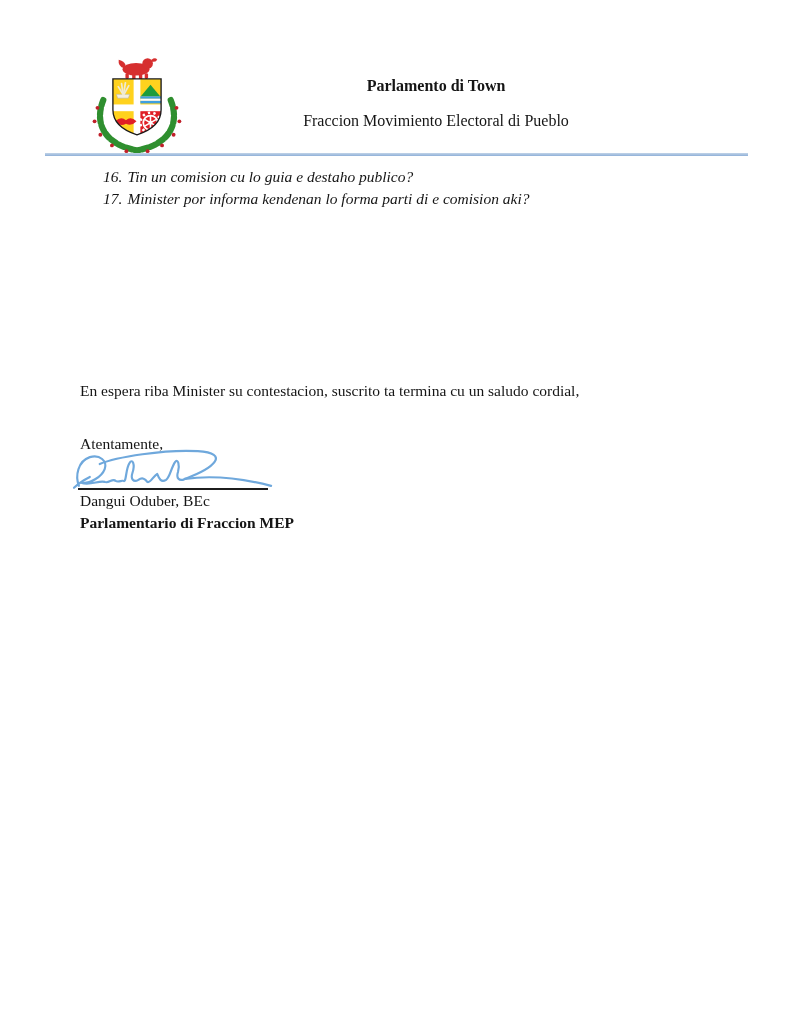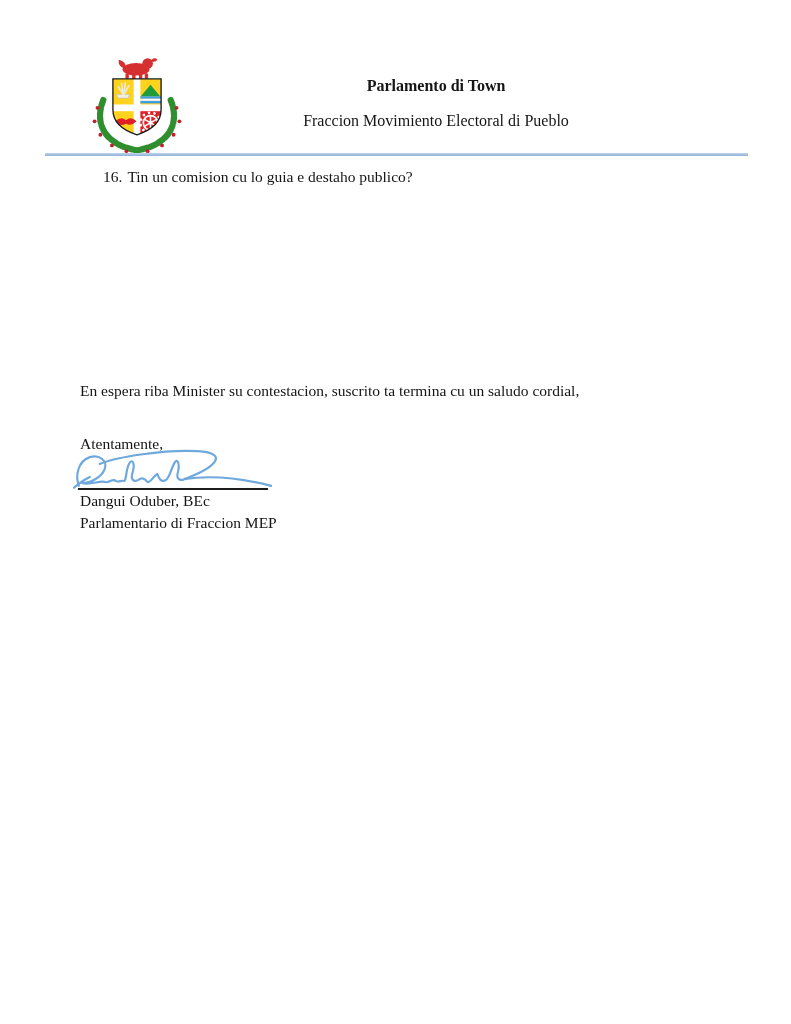--- a/index.html
+++ b/index.html
@@ -21,42 +21,42 @@
     left:45px;top:153px;width:703px;height:3px;
     background:linear-gradient(#c2d4e8,#8fb0d8);
   }
   .qlist{
     left:103px;top:166px;width:607px;
     font-size:15.5px;line-height:22px;
     list-style:none;margin:0;padding:0;
   }
   .qlist li{
     padding-left:18px;text-indent:-18px;
-    text-align:justify;text-justify:inter-word;
+    text-align:justify;text-justify:inter-word;font-style:italic;
   }
   .qnum{padding-right:5px;}
   .closing-par{
     left:80px;top:380px;width:645px;
     font-size:15.5px;line-height:22px;
   }
   .salutation{
     left:80px;top:433px;width:400px;
     font-size:15.5px;line-height:22px;
   }
   .sig-svg{left:72px;top:446px;width:208px;height:48px;}
   .sig-line{
     left:78px;top:488px;width:190px;height:2px;background:#1c1c1c;
   }
   .sig-name{
     left:80px;top:490px;width:400px;
     font-size:15.5px;line-height:22px;
   }
   .sig-title{
     left:80px;top:512px;width:400px;
-    font-size:15.5px;line-height:22px;
+    font-size:15.5px;line-height:22px;font-weight:bold;
   }
   .crest{left:84px;top:50px;width:106px;height:106px;}
 </style>
 </head>
 <body>
 
 <svg class="abs crest" viewBox="0 0 110 110" xmlns="http://www.w3.org/2000/svg" aria-hidden="true">
   <defs>
     <clipPath id="shieldClip">
       <path d="M30,30 h50 v32 q0,18 -25,26 q-25,-8 -25,-26 z"></path>
@@ -132,20 +132,21 @@
   </g>
   <path d="M30,30 h50 v32 q0,18 -25,26 q-25,-8 -25,-26 z" fill="none" stroke="#1a1a1a" stroke-width="1.4"></path>
 </svg>
 
 <div class="abs hdr-title">Parlamento di Town</div>
 <div class="abs hdr-subtitle">Fraccion Movimiento Electoral di Pueblo</div>
 <div class="abs divider"></div>
 
 <ol class="abs qlist">
   <li><span class="qnum">16.</span><span>Tin un comision cu lo guia e destaho publico?</span></li>
+  <li><span class="qnum">17.</span><span>Minister por informa kendenan lo forma parti di e comision aki?</span></li>
 </ol>
 
 <div class="abs closing-par">En espera riba Minister su contestacion, suscrito ta termina cu un saludo cordial,</div>
 <div class="abs salutation">Atentamente,</div>
 
 <svg class="abs sig-svg" viewBox="0 0 210 48" xmlns="http://www.w3.org/2000/svg" aria-hidden="true">
   <g fill="none" stroke-width="2.2" stroke-linecap="round" stroke-linejoin="round" stroke="#6fa8dc">
     <path d="M2,42 C6,38 12,34 18,31 M7,40 C3,30 6,15 18,11 C28,8 36,15 33,23 C30,31 18,38 10,37 C18,40 28,34 33,36 C37,38 41,32 44,35 C47,37 50,34 52,35 C55,37 54,23 58,17 C61,12 64,18 61,27 C59,33 62,37 67,34 C71,31 74,33 76,36 C79,38 82,30 86,28 C88,33 90,37 95,34 C99,31 100,22 104,16 C107,12 109,19 107,26 C105,32 108,36 114,33"></path>
     <path d="M114,33 C144,22 160,7 127,5 C94,3 44,11 28,18"></path>
     <path d="M114,33 C142,29 170,32 201,40"></path>

